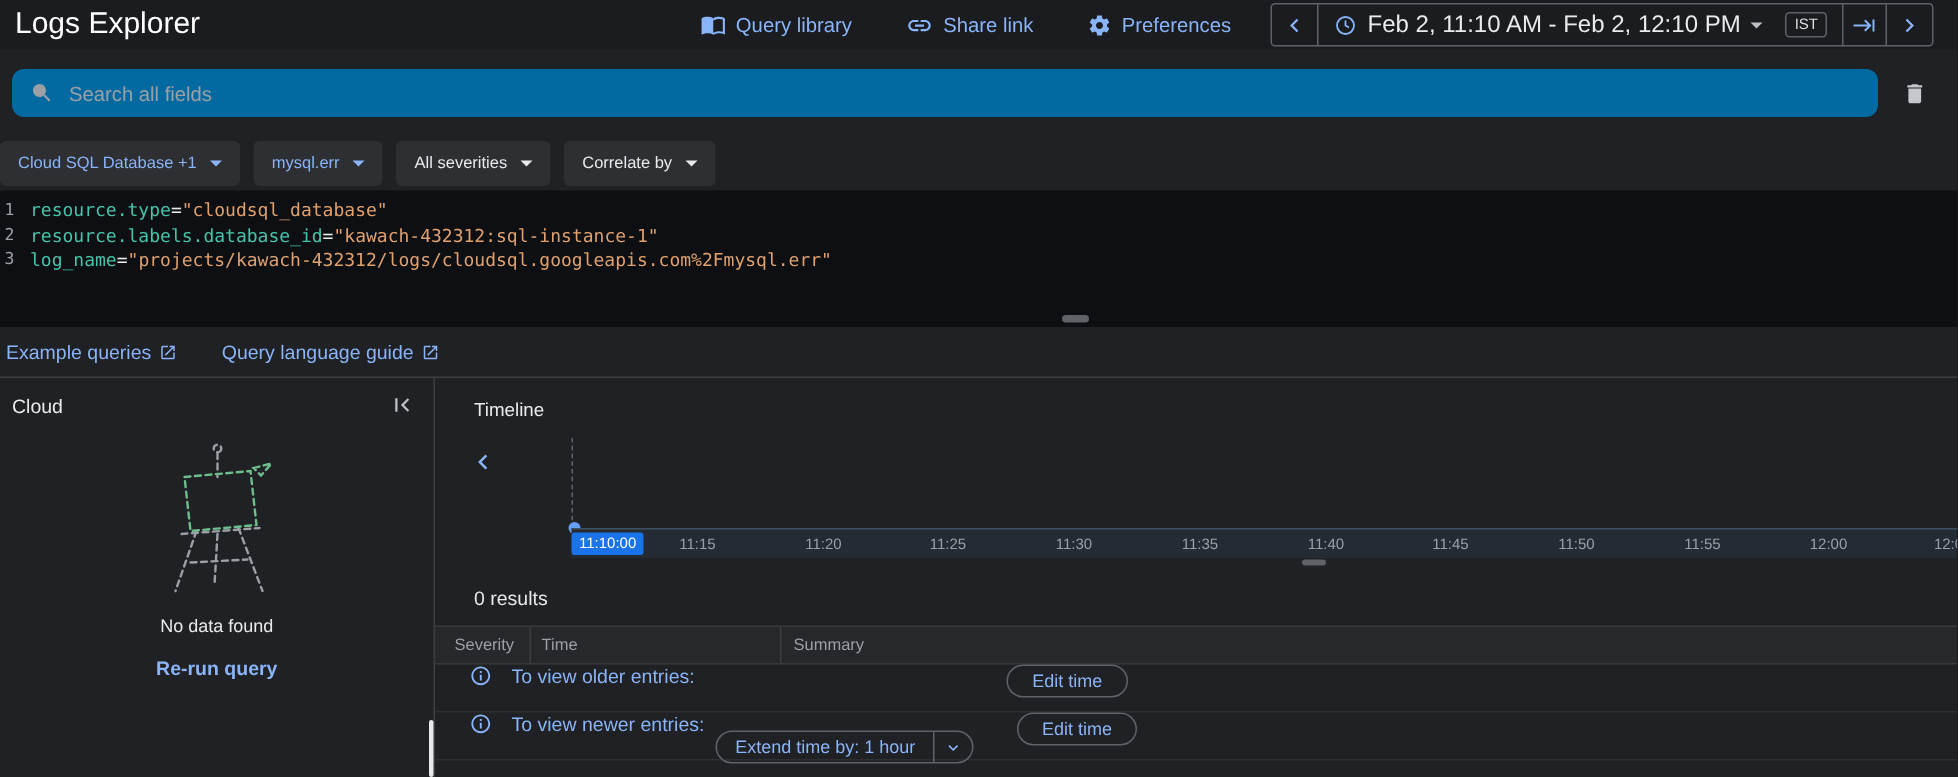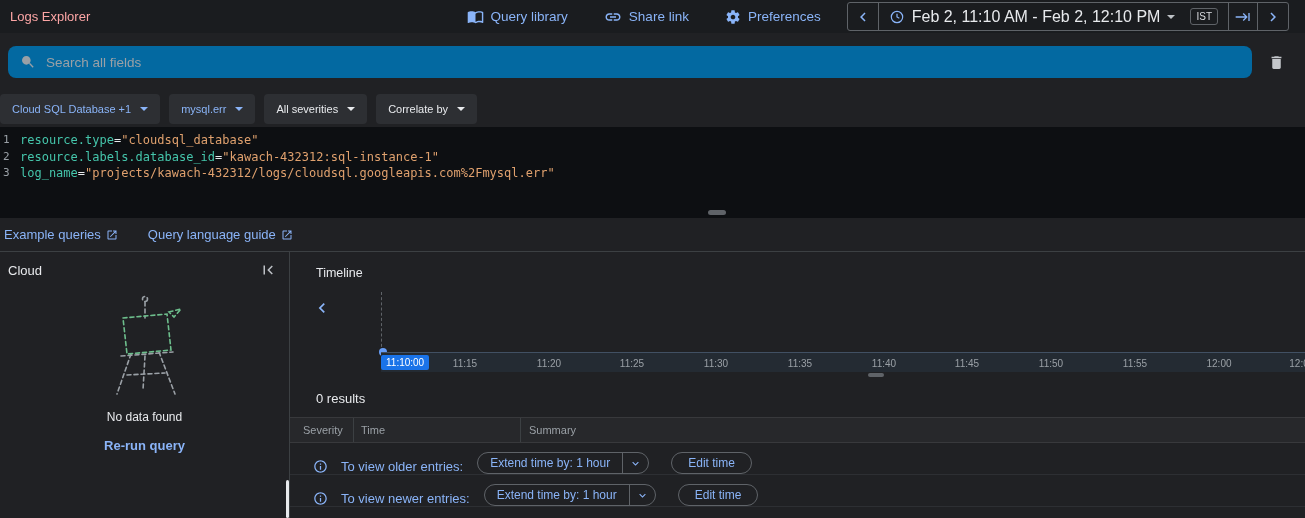--- a/index.html
+++ b/index.html
@@ -3,21 +3,21 @@
 <meta charset="utf-8">
 <style>
   * { box-sizing: border-box; margin: 0; padding: 0; }
   html,body { background:#141517; }
   body { font-family:"Liberation Sans", sans-serif; }
   .app { position:relative; width:1305px; height:518px; background:#202124; overflow:hidden; color:#e8eaed; }
 
   
   .header { position:absolute; top:0; left:0; right:0; height:33px; background:#1a1c1f;
             display:flex; align-items:center; padding:0 16px 0 10px; }
-  .app-title { font-size:13px; font-weight:400; color:#fca5a5; white-space:nowrap; }
+  .app-title { font-size:20px; font-weight:400; color:#ffffff; white-space:nowrap; }
   .header-actions { margin-left:auto; display:flex; align-items:center; gap:36px; margin-right:26px; }
   .header-action { display:flex; align-items:center; gap:7px; color:#8ab4f8; font-size:13.5px;
                    font-weight:500; background:none; border:none; cursor:pointer; font-family:inherit; white-space:nowrap; }
   .time-control { display:flex; align-items:stretch; height:29px; border:1px solid #5f6368; border-radius:3px; }
   .tc-seg { display:flex; align-items:center; padding:0 6px; background:none; border:none; cursor:pointer; }
   .tc-seg + .tc-seg { border-left:1px solid #5f6368; }
   .tc-main { gap:7px; padding:0 10px; cursor:pointer; }
   .tc-label { font-size:16px; color:#e8eaed; white-space:nowrap; }
   .caret-down { width:0; height:0; border-left:4px solid transparent; border-right:4px solid transparent;
                 border-top:4px solid currentColor; display:inline-block; }
@@ -85,21 +85,21 @@
                     background:#5f6368; cursor:ns-resize; }
   .results-count { position:absolute; top:139px; left:26px; font-size:13px; color:#e8eaed; }
   .results-header { position:absolute; top:165px; left:0; right:0; height:26px; background:#27282b;
                     border-top:1px solid #38393c; border-bottom:1px solid #38393c; display:flex;
                     align-items:stretch; font-size:11px; color:#9aa0a6; }
   .col { display:flex; align-items:center; }
   .col-severity { width:63px; padding-left:13px; }
   .col-time { width:167px; padding-left:7px; border-left:1px solid #3c4043; }
   .col-summary { flex:1; padding-left:8px; border-left:1px solid #3c4043; }
   .notices { position:absolute; top:191px; left:0; right:0; }
-  .notice-row { height:32px; display:flex; align-items:flex-end; padding-left:23px; border-bottom:1px solid #2d2f33; }
+  .notice-row { height:32px; display:flex; align-items:flex-start; padding-left:23px; border-bottom:1px solid #2d2f33; }
   .notice-text { color:#8ab4f8; font-size:13px; margin-left:13px; white-space:nowrap; }
   .split-btn { display:flex; align-items:stretch; height:22px; border:1px solid #5f6368; border-radius:11px;
                margin-left:14px; overflow:hidden;margin-top:44px; }
   .split-main { display:flex; align-items:center; padding:0 12px; color:#8ab4f8; font-size:12px;
                 background:none; border:none; cursor:pointer; font-family:inherit; white-space:nowrap; }
   .split-caret { display:flex; align-items:center; justify-content:center; width:26px; border:none;
                  border-left:1px solid #5f6368; background:none; cursor:pointer; color:#8ab4f8; }
   .edit-btn { height:22px; display:flex; align-items:center; padding:0 16px; border:1px solid #5f6368;
               border-radius:11px; color:#8ab4f8; font-size:12px; margin-left:22px; background:none;
               cursor:pointer; font-family:inherit; white-space:nowrap; }

